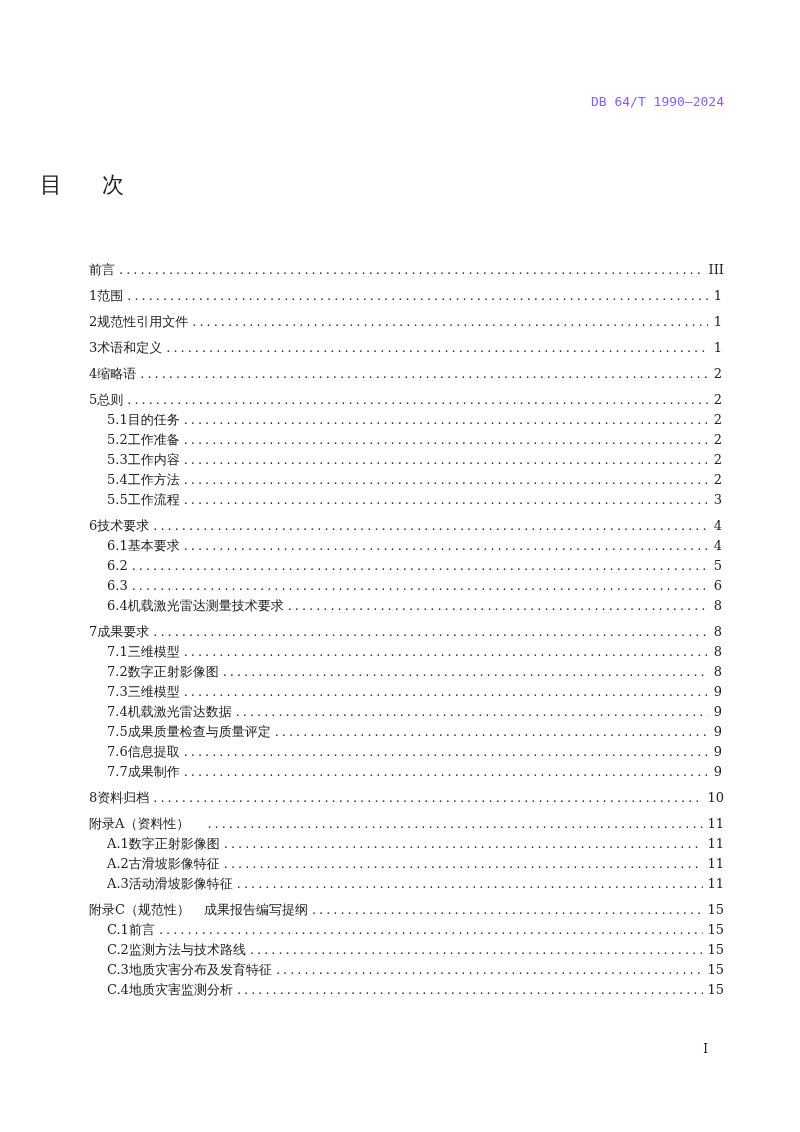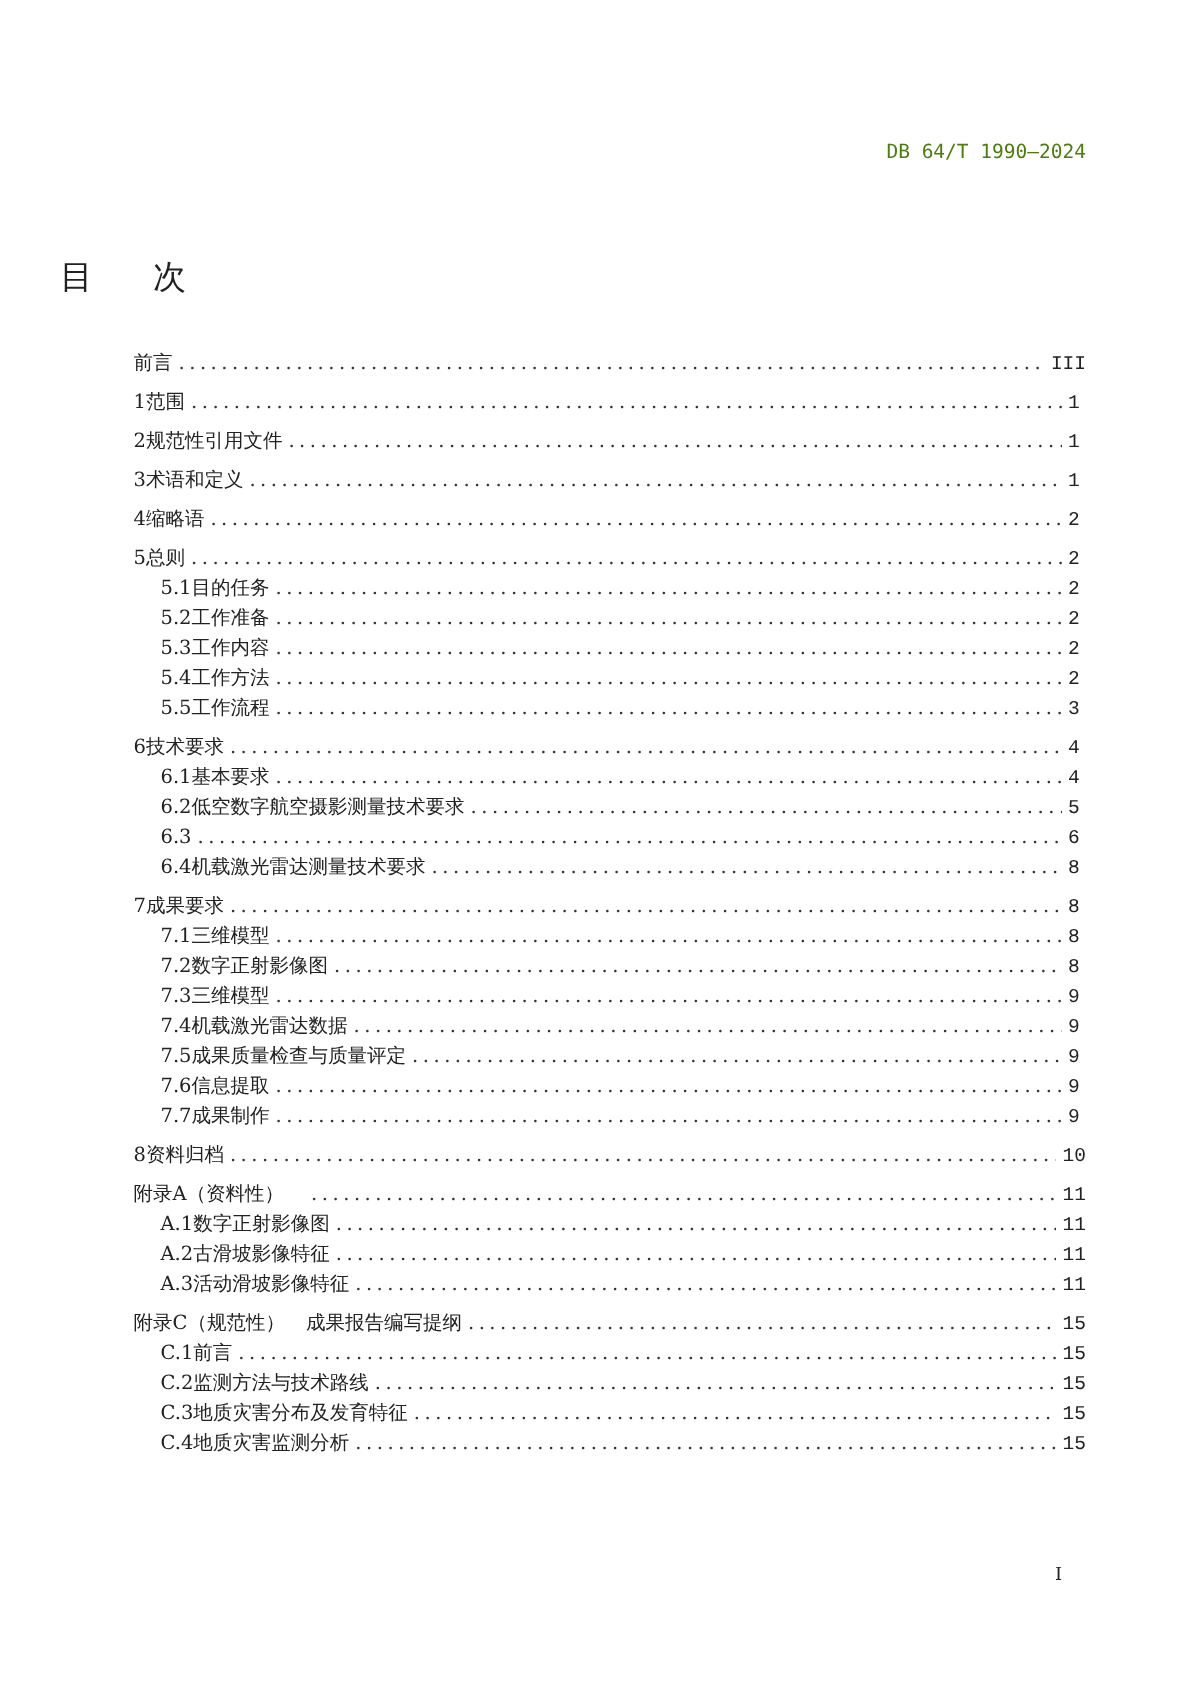--- a/index.html
+++ b/index.html
@@ -1,31 +1,31 @@
 <!DOCTYPE html>
 <html><head>
 <meta charset="utf-8">
 <style>
   html, body { margin:0; padding:0; background:#ffffff; }
   body { width:800px; height:1132px; position:relative; overflow:hidden;
          font-family:"DejaVu Serif","Liberation Serif",serif; color:#222; }
-  .std-no { position:absolute; top:94px; right:76px; font-family:"DejaVu Sans Mono","Liberation Mono",monospace; font-size:13px; color:#4d7c0f; }
+  .std-no { position:absolute; top:94px; right:76px; font-family:"DejaVu Sans Mono","Liberation Mono",monospace; font-size:13px; color:#8b5cf6; }
   .title { position:absolute; top:170px; left:0; width:800px; font-size:22px; letter-spacing:40px; padding-left:40px; box-sizing:border-box; }
-  .toc { position:absolute; left:89px; top:233px; width:635px; }
+  .toc { position:absolute; left:89px; top:260px; width:635px; }
   .row { display:flex; align-items:baseline; font-size:13px; height:20px; line-height:20px; white-space:nowrap; overflow:hidden; }
   .row.gap { margin-top:6px; }
   .row .num { display:inline-block; }
   .row.l1 .num { width:18px; }
   .row.l2 { padding-left:18px; }
   .row.l2 .num { width:36px; }
   .row.appx .num { width:auto; margin-right:14px; }
   .row .label { flex:0 0 auto; }
   .row .dots { flex:1 1 auto; overflow:hidden; margin:0 4px; color:#333; letter-spacing:3px; }
   .row .dots::before { content:"................................................................................................................................................................................"; }
-  .row .page { flex:0 0 auto; text-align:left; min-width:12px;font-family:Liberation Mono, monospace; }
+  .row .page { flex:0 0 auto; text-align:center; min-width:12px; }
   .footer-page { position:absolute; bottom:76px; right:92px; font-size:12px; }
 </style>
 </head>
 <body>
 
 <div class="std-no">DB 64/T 1990—2024</div>
 <div class="title">目次</div>
 
 <div class="toc" id="toc">
     <div class="row l1">
@@ -100,21 +100,20 @@
       <span class="page">4</span>
     </div>
     <div class="row l2">
       <span class="num">6.1</span>
       <span class="label">基本要求</span>
       <span class="dots"></span>
       <span class="page">4</span>
     </div>
     <div class="row l2">
       <span class="num">6.2</span>
-      <span class="label">低空数字航空摄影测量技术要求</span>
       <span class="dots"></span>
       <span class="page">5</span>
     </div>
     <div class="row l2">
       <span class="num">6.3</span>
       <span class="dots"></span>
       <span class="page">6</span>
     </div>
     <div class="row l2">
       <span class="num">6.4</span>

